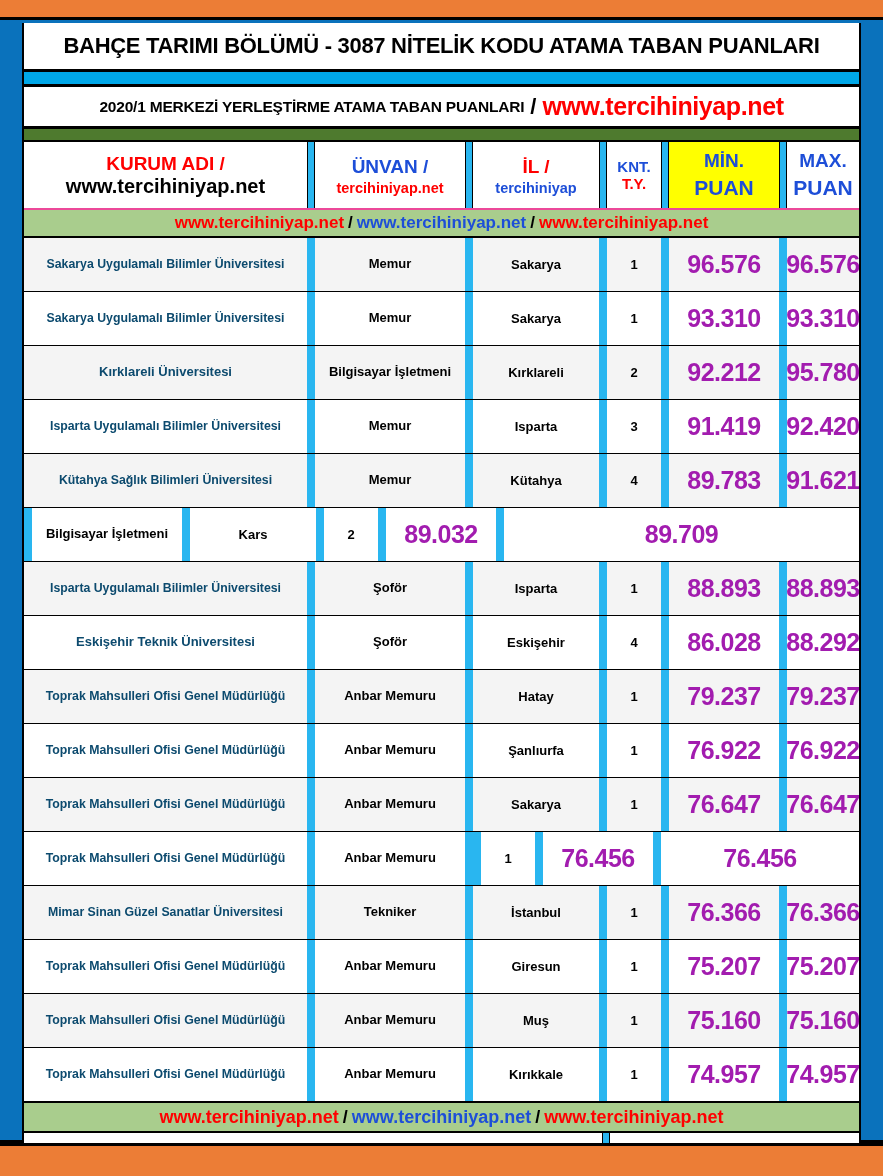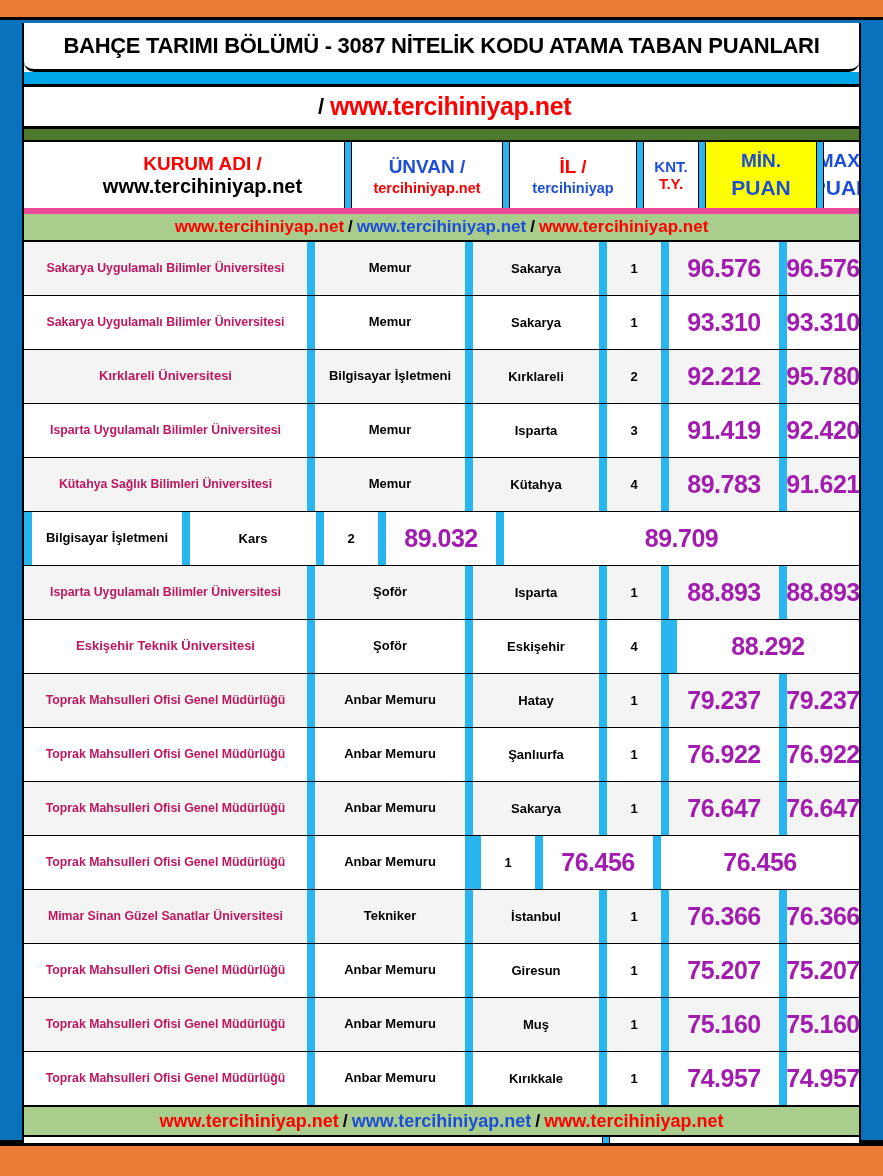--- a/index.html
+++ b/index.html
@@ -57,21 +57,20 @@
     border-right: 2px solid #000;
   }
   
   .title-bar {
     height: 46px;
     border-bottom: 3px solid #000;
     display: flex;
     align-items: center;
     justify-content: center;
     background: #ffffff;
-    border-radius: 10px;
   }
   .title-bar .t {
     font-size: 22px;
     font-weight: bold;
     letter-spacing: -0.3px;
     color: #000000;
     white-space: nowrap;
   }
   .cyan-bar {
     height: 12px;
@@ -107,23 +106,22 @@
   }
   .greenbar-dark {
     height: 11px;
     background: #4e7a2e;
     border-bottom: 2px solid #000;
   }
   
   .colhead {
     display: flex;
     height: 66px;
-    border-bottom: 6px solid #ec4899;
-    background: #ffffff;
-    padding-left: 37px;
+    border-bottom: 2px solid #ec4899;
+    background: #ffffff;
   }
   .colhead .cell {
     display: flex;
     flex-direction: column;
     align-items: center;
     justify-content: center;
     box-sizing: border-box;
     background: #ffffff;
     overflow: hidden;
   }
@@ -174,21 +172,21 @@
   .row .cell {
     display: flex;
     align-items: center;
     justify-content: center;
     box-sizing: border-box;
     text-align: center;
     padding: 0 3px;
     overflow: hidden;
   }
   .row .vsep { border-left: none; border-right: none; }
-  .cn { font-size: 13px; font-weight: bold; color: #be185d; line-height: 1.25; }
+  .cn { font-size: 13px; font-weight: bold; color: #0c4a6e; line-height: 1.25; }
   .cn.tight { font-size: 12.3px; }
   .cu { font-size: 13px; font-weight: bold; color: #000; line-height: 1.25; }
   .ci { font-size: 13px; font-weight: bold; color: #000; }
   .ck { font-size: 13px; font-weight: bold; color: #000; }
   .cp { font-size: 25px; font-weight: bold; color: #a21caf; letter-spacing: -0.5px; }
   
   .footer-green {
     height: 28px;
     background: #a9cd8d;
     border-top: 1.5px solid #000;
@@ -234,20 +232,21 @@
   <div class="frame">
     <div class="inner">
 
       <div class="title-bar">
         <span class="t">BAHÇE TARIMI BÖLÜMÜ - 3087 NİTELİK KODU ATAMA TABAN PUANLARI</span>
       </div>
 
       <div class="cyan-bar"></div>
 
       <div class="subtitle-bar">
+        <span class="sub-left">2020/1 MERKEZİ YERLEŞTİRME ATAMA TABAN PUANLARI</span>
         <span class="sub-sep">/</span>
         <span class="sub-right">www.tercihiniyap.net</span>
       </div>
 
       <div class="greenbar-dark"></div>
 
       <div class="colhead">
         <div class="cell c-kurum">
           <span class="hd-kurum-1">KURUM ADI /</span>
           <span class="hd-kurum-2">www.tercihiniyap.net</span>
@@ -470,20 +469,23 @@
             </div>
             <div class="vsep"></div>
             <div class="cell c-il">
               <span class="ci">Eskişehir</span>
             </div>
             <div class="vsep"></div>
             <div class="cell c-knt">
               <span class="ck">4</span>
             </div>
             <div class="vsep"></div>
+            <div class="cell c-min">
+              <span class="cp">86.028</span>
+            </div>
             <div class="vsep"></div>
             <div class="cell c-max">
               <span class="cp">88.292</span>
             </div>
           </div>
           <div class="row alt">
             <div class="cell c-kurum">
               <span class="cn tight">Toprak Mahsulleri Ofisi Genel Müdürlüğü</span>
             </div>
             <div class="vsep"></div>

